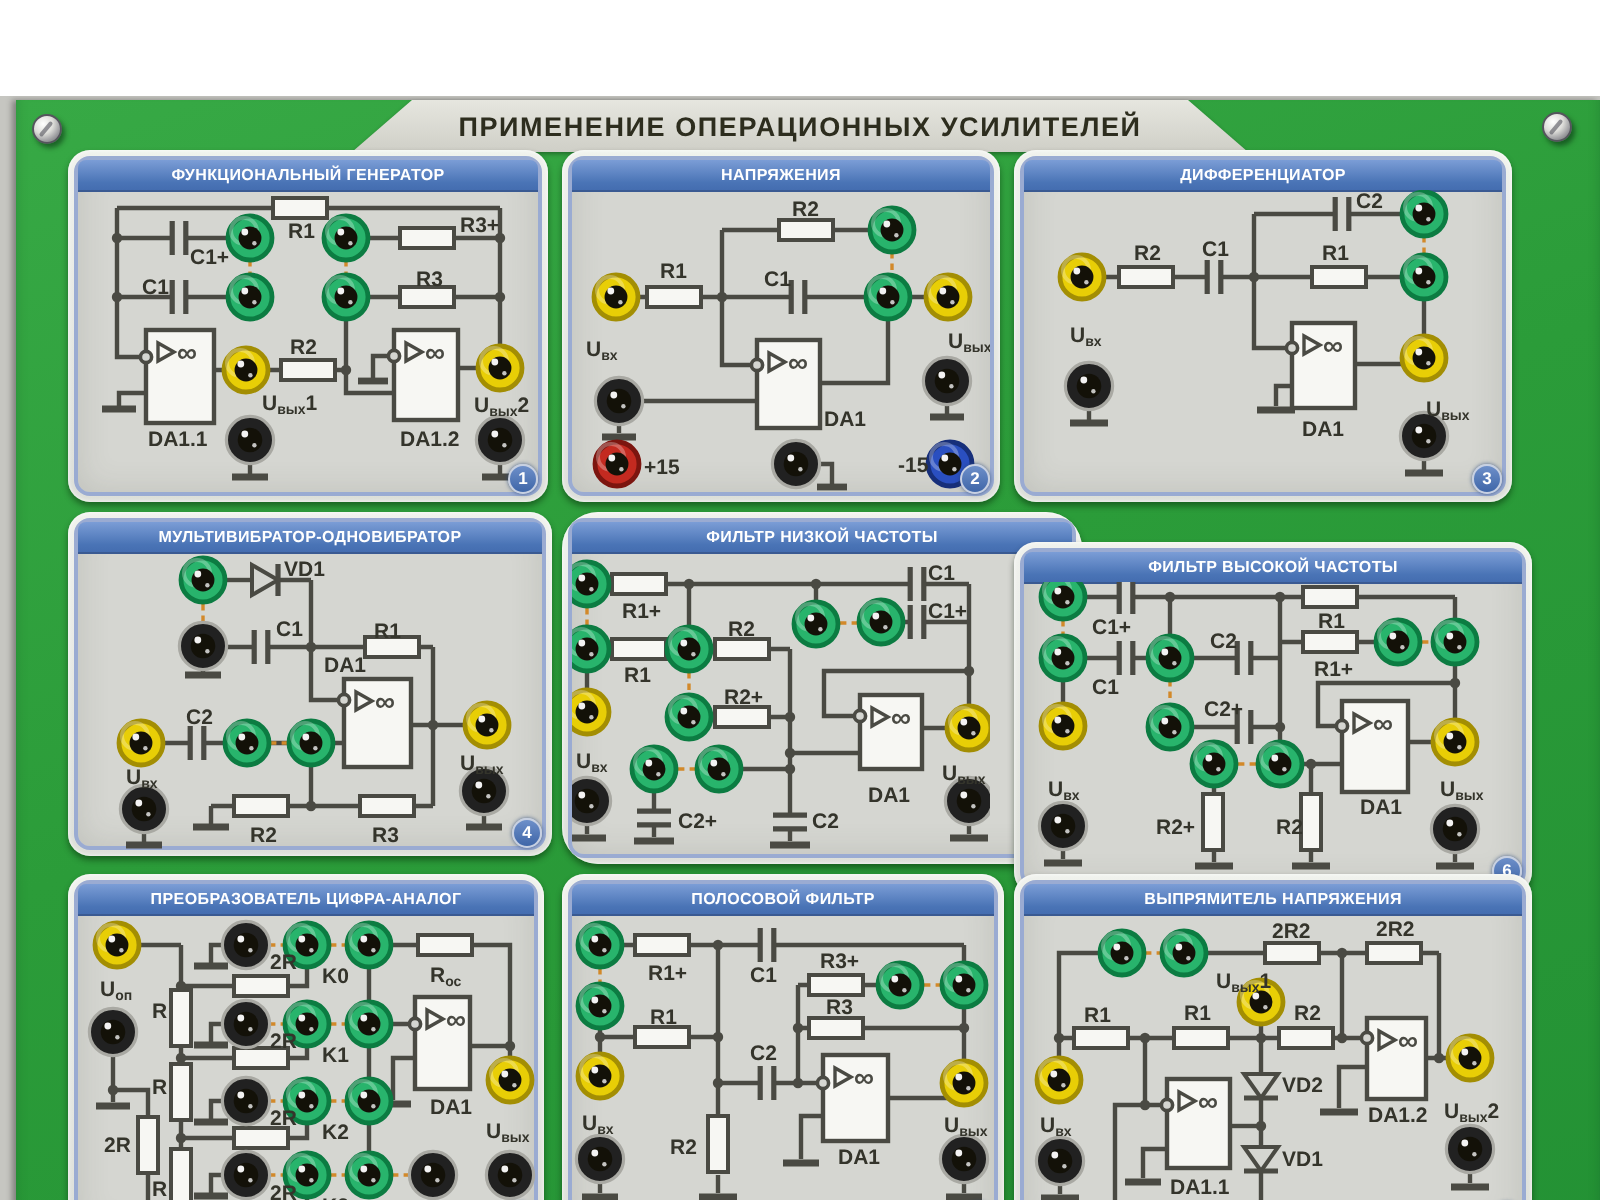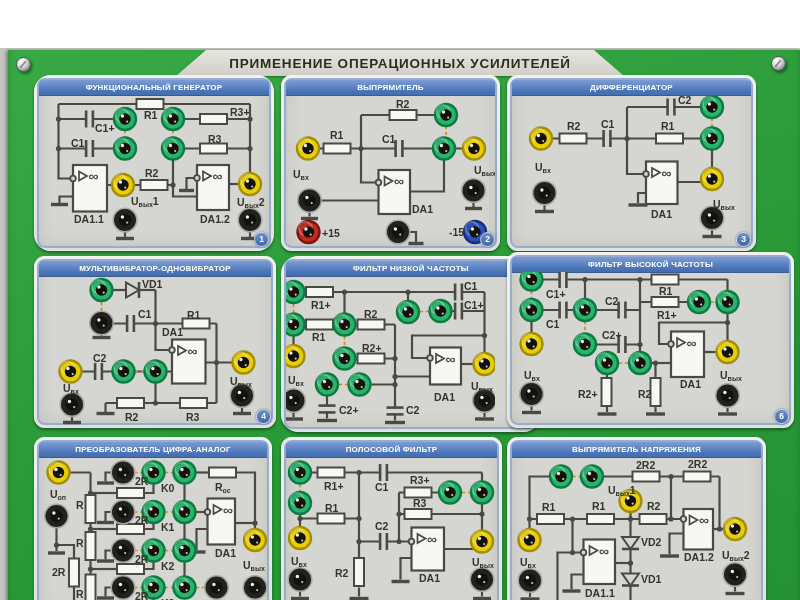--- a/index.html
+++ b/index.html
@@ -39,21 +39,21 @@
 </head>
 <body>
 
 <div id="stage">
   <div id="board"></div>
   <div id="title-plate-wrap">
     <div id="title-plate"></div>
     <div id="main-title">ПРИМЕНЕНИЕ ОПЕРАЦИОННЫХ УСИЛИТЕЛЕЙ</div>
   </div>
   <div id="panels">
-      <div class="panel" style="left: 34px; top: 27px; width: 240px; height: 176px; border-radius: 17px;">
+      <div class="panel" style="left: 34px; top: 27px; width: 240px; height: 176px;">
         <div class="pinner"></div>
         <div class="ptitle">ФУНКЦИОНАЛЬНЫЙ ГЕНЕРАТОР</div>
         <svg class="circ" width="230" height="151" viewBox="39 47 230 151">
           <polyline points="58.5,56 250,56" fill="none" stroke="#4a4a43" stroke-width="2.2"></polyline>
           <polyline points="58.5,56 58.5,130.5 73,130.5" fill="none" stroke="#4a4a43" stroke-width="2.2"></polyline>
           <polyline points="58.5,71 125,71" fill="none" stroke="#4a4a43" stroke-width="2.2"></polyline>
           <polyline points="58.5,100.5 125,100.5" fill="none" stroke="#4a4a43" stroke-width="2.2"></polyline>
           <polyline points="173,71 250,71" fill="none" stroke="#4a4a43" stroke-width="2.2"></polyline>
           <polyline points="173,100.5 250,100.5" fill="none" stroke="#4a4a43" stroke-width="2.2"></polyline>
           <polyline points="250,56 250,136" fill="none" stroke="#4a4a43" stroke-width="2.2"></polyline>
@@ -163,21 +163,21 @@
           <text x="145" y="129" font-size="10.5" fill="#34342b">R2</text>
           <text x="74" y="175" font-size="10.5" fill="#34342b">DA1.1</text>
           <text x="200" y="175" font-size="10.5" fill="#34342b">DA1.2</text>
           <text x="131" y="157" font-size="10.5" fill="#34342b">U<tspan font-size="7" dy="2">вых</tspan><tspan font-size="10.5" dy="-2">1</tspan></text>
           <text x="237" y="158" font-size="10.5" fill="#34342b">U<tspan font-size="7" dy="2">вых</tspan><tspan font-size="10.5" dy="-2">2</tspan></text>
         </svg>
         <div class="badge">1</div>
       </div>
       <div class="panel" style="left: 281px; top: 27px; width: 219px; height: 176px;">
         <div class="pinner"></div>
-        <div class="ptitle">ВЫПРЯМИТЕЛЬ</div>
+        <div class="ptitle">НАПРЯЖЕНИЯ</div>
         <svg class="circ" width="209" height="151" viewBox="286 47 209 151">
           <polyline points="361,67 446,67" fill="none" stroke="#4a4a43" stroke-width="2.2"></polyline>
           <polyline points="361,67 361,100.5" fill="none" stroke="#4a4a43" stroke-width="2.2"></polyline>
           <polyline points="308,100.5 474,100.5" fill="none" stroke="#4a4a43" stroke-width="2.2"></polyline>
           <polyline points="361,100.5 361,134.5 378.5,134.5" fill="none" stroke="#4a4a43" stroke-width="2.2"></polyline>
           <polyline points="444,100.5 444,143.5 410,143.5" fill="none" stroke="#4a4a43" stroke-width="2.2"></polyline>
           <polyline points="309.5,152.5 378.5,152.5" fill="none" stroke="#4a4a43" stroke-width="2.2"></polyline>
           <polyline points="309.5,163.5 309.5,168.5" fill="none" stroke="#4a4a43" stroke-width="2.2"></polyline>
           <polyline points="409,184 416,184 416,194" fill="none" stroke="#4a4a43" stroke-width="2.2"></polyline>
           <polyline points="473.5,154 473.5,159" fill="none" stroke="#4a4a43" stroke-width="2.2"></polyline>
@@ -625,21 +625,21 @@
           <text x="464" y="242" font-size="10.5" fill="#34342b">C1</text>
           <text x="464" y="261" font-size="10.5" fill="#34342b">C1+</text>
           <text x="339" y="366" font-size="10.5" fill="#34342b">C2+</text>
           <text x="406" y="366" font-size="10.5" fill="#34342b">C2</text>
           <text x="434" y="353" font-size="10.5" fill="#34342b">DA1</text>
           <text x="288" y="336" font-size="10.5" fill="#34342b">U<tspan font-size="7" dy="2">вх</tspan></text>
           <text x="471" y="342" font-size="10.5" fill="#34342b">U<tspan font-size="7" dy="2">вых</tspan></text>
         </svg>
         <div class="badge">5</div>
       </div>
-      <div class="panel" style="left: 507px; top: 204px; width: 287px; height: 176px;">
+      <div class="panel" style="left: 507px; top: 223px; width: 249px; height: 176px; padding-left: 10px;">
         <div class="pinner"></div>
         <div class="ptitle">ФИЛЬТР ВЫСОКОЙ ЧАСТОТЫ</div>
         <svg class="circ" width="239" height="151" viewBox="512 228 239 151">
           <polyline points="531.5,235.5 727.5,235.5" fill="none" stroke="#4a4a43" stroke-width="2.2"></polyline>
           <polyline points="585,235.5 585,266" fill="none" stroke="#4a4a43" stroke-width="2.2"></polyline>
           <polyline points="640,235.5 640,319" fill="none" stroke="#4a4a43" stroke-width="2.2"></polyline>
           <polyline points="727.5,235.5 727.5,308" fill="none" stroke="#4a4a43" stroke-width="2.2"></polyline>
           <polyline points="640,258 699,258" fill="none" stroke="#4a4a43" stroke-width="2.2"></polyline>
           <polyline points="531.5,266 585,266" fill="none" stroke="#4a4a43" stroke-width="2.2"></polyline>
           <polyline points="585,266 640,266" fill="none" stroke="#4a4a43" stroke-width="2.2"></polyline>

